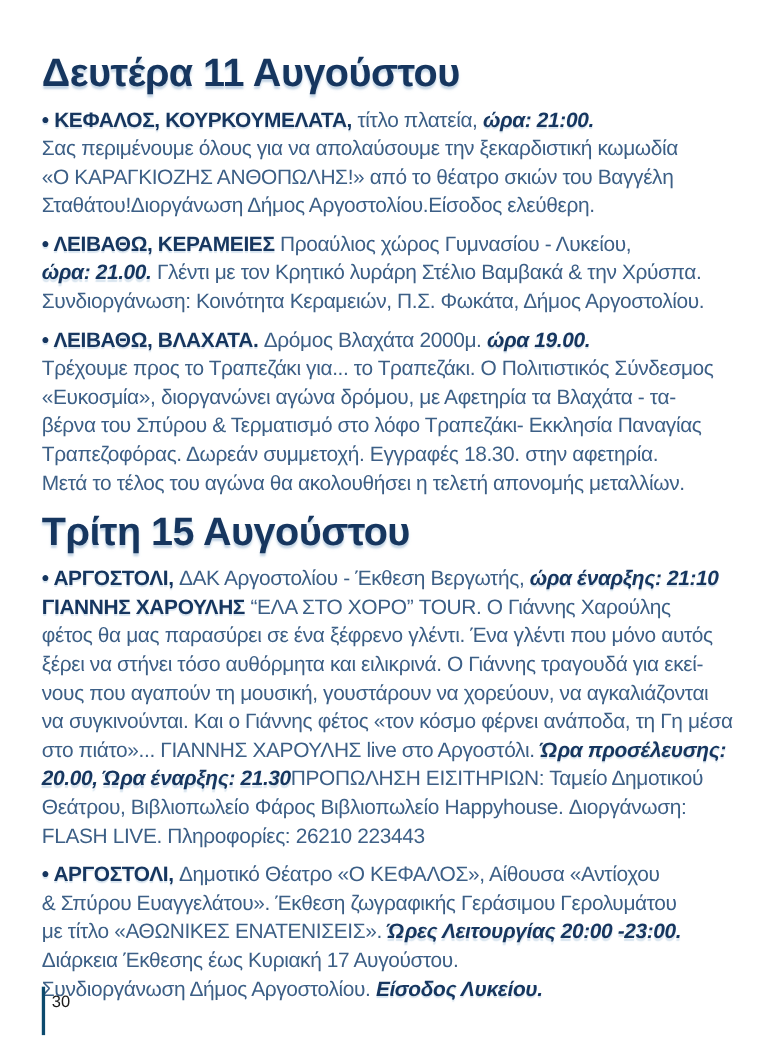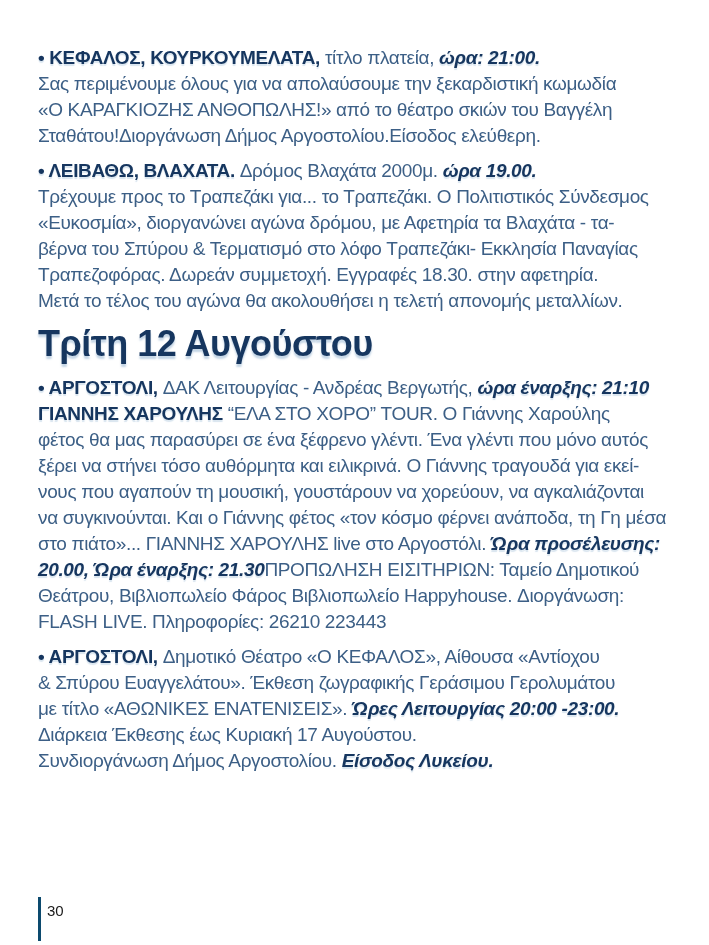--- a/index.html
+++ b/index.html
@@ -54,39 +54,43 @@
     line-height: 27px;
     color: #1a1a1a;
   }
 </style>
 </head>
 <body>
 
 <div class="page">
 
   <div>
+    <h1 class="section-title">Δευτέρα 11 Αυγούστου</h1>
 
     <p class="event"><span class="seg-bold">• ΚΕΦΑΛΟΣ, ΚΟΥΡΚΟΥΜΕΛΑΤΑ, </span><span class="seg-reg">τίτλο πλατεία, </span><span class="seg-bi">ώρα: 21:00.</span><span class="seg-reg">
 Σας περιμένουμε όλους για να απολαύσουμε την ξεκαρδιστική κωμωδία
 «Ο ΚΑΡΑΓΚΙΟΖΗΣ ΑΝΘΟΠΩΛΗΣ!» από το θέατρο σκιών του Βαγγέλη
 Σταθάτου!Διοργάνωση Δήμος Αργοστολίου.Είσοδος ελεύθερη.</span></p>
 
+    <p class="event"><span class="seg-bold">• ΛΕΙΒΑΘΩ, ΚΕΡΑΜΕΙΕΣ </span><span class="seg-reg">Προαύλιος χώρος Γυμνασίου - Λυκείου,
+</span><span class="seg-bi">ώρα: 21.00. </span><span class="seg-reg">Γλέντι με τον Κρητικό λυράρη Στέλιο Βαμβακά &amp; την Χρύσπα.
+Συνδιοργάνωση: Κοινότητα Κεραμειών, Π.Σ. Φωκάτα, Δήμος Αργοστολίου.</span></p>
 
     <p class="event"><span class="seg-bold">• ΛΕΙΒΑΘΩ, ΒΛΑΧΑΤΑ. </span><span class="seg-reg">Δρόμος Βλαχάτα 2000μ. </span><span class="seg-bi">ώρα 19.00.</span><span class="seg-reg">
 Τρέχουμε προς το Τραπεζάκι για... το Τραπεζάκι. Ο Πολιτιστικός Σύνδεσμος
 «Ευκοσμία», διοργανώνει αγώνα δρόμου, με Αφετηρία τα Βλαχάτα - τα-
 βέρνα του Σπύρου &amp; Τερματισμό στο λόφο Τραπεζάκι- Εκκλησία Παναγίας
 Τραπεζοφόρας. Δωρεάν συμμετοχή. Εγγραφές 18.30. στην αφετηρία.
 Μετά το τέλος του αγώνα θα ακολουθήσει η τελετή απονομής μεταλλίων.</span></p>
   </div>
 
   <div>
-    <h1 class="section-title">Τρίτη 12 Αυγούστου</h1>
+    <h1 class="section-title">Τρίτη 15 Αυγούστου</h1>
 
-    <p class="event"><span class="seg-bold">• ΑΡΓΟΣΤΟΛΙ, </span><span class="seg-reg">ΔΑΚ Λειτουργίας - Ανδρέας Βεργωτής, </span><span class="seg-bi">ώρα έναρξης: 21:10</span><span class="seg-bold">
+    <p class="event"><span class="seg-bold">• ΑΡΓΟΣΤΟΛΙ, </span><span class="seg-reg">ΔΑΚ Αργοστολίου - Έκθεση Βεργωτής, </span><span class="seg-bi">ώρα έναρξης: 21:10</span><span class="seg-bold">
 ΓΙΑΝΝΗΣ ΧΑΡΟΥΛΗΣ </span><span class="seg-reg">“ΕΛΑ ΣΤΟ ΧΟΡΟ” TOUR. Ο Γιάννης Χαρούλης
 φέτος θα μας παρασύρει σε ένα ξέφρενο γλέντι. Ένα γλέντι που μόνο αυτός
 ξέρει να στήνει τόσο αυθόρμητα και ειλικρινά. Ο Γιάννης τραγουδά για εκεί-
 νους που αγαπούν τη μουσική, γουστάρουν να χορεύουν, να αγκαλιάζονται
 να συγκινούνται. Και ο Γιάννης φέτος «τον κόσμο φέρνει ανάποδα, τη Γη μέσα
 στο πιάτο»... ΓΙΑΝΝΗΣ ΧΑΡΟΥΛΗΣ live στο Αργοστόλι. </span><span class="seg-bi">Ώρα προσέλευσης:
 20.00, Ώρα έναρξης: 21.30</span><span class="seg-reg">ΠΡΟΠΩΛΗΣΗ ΕΙΣΙΤΗΡΙΩΝ: Ταμείο Δημοτικού
 Θεάτρου, Βιβλιοπωλείο Φάρος Βιβλιοπωλείο Happyhouse. Διοργάνωση:
 FLASH LIVE. Πληροφορίες: 26210 223443</span></p>
 

